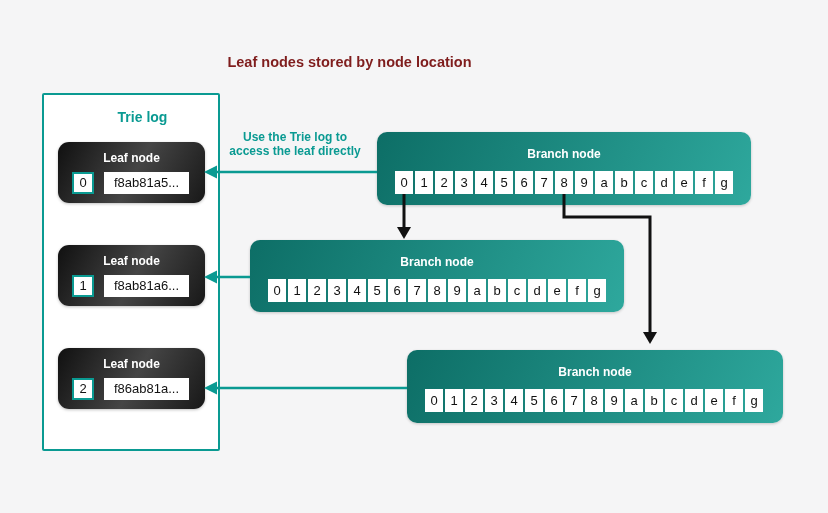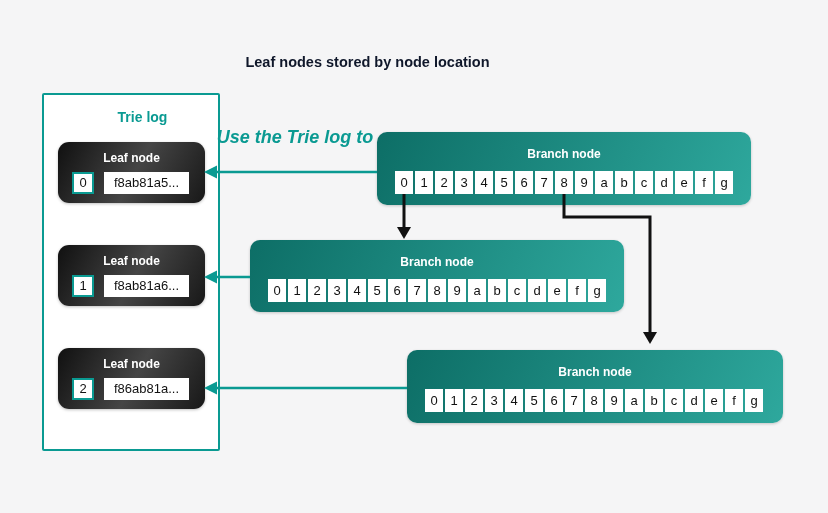--- a/index.html
+++ b/index.html
@@ -19,22 +19,22 @@
     background:var(--bg);
     font-family:"Liberation Sans","DejaVu Sans",sans-serif;
   }
   #canvas{position:relative;width:828px;height:513px;}
 
   .diagram-title{
     position:absolute;top:34px;left:0;width:828px;
     text-align:center;font-size:17px;font-weight:700;color:var(--accent);
   }
   .diagram-subtitle{
-    position:absolute;top:54px;left:18px;width:699px;
-    text-align:center;font-size:14.5px;font-weight:600;color:#0f172a;
+    position:absolute;top:54px;left:0;width:699px;
+    text-align:center;font-size:14.5px;font-weight:600;color:#7f1d1d;
   }
 
   .trie-log{
     position:absolute;left:42px;top:93px;width:178px;height:358px;
     background:#ffffff;border:2px solid var(--accent);border-radius:2px;
   }
   .trie-log-title{
     position:absolute;top:14px;left:0;width:100%;
     text-align:center;font-size:14px;font-weight:700;color:var(--accent);padding-left:23px;
   }
@@ -55,22 +55,22 @@
     font-size:13px;color:var(--black);text-align:center;line-height:18px;
   }
   .leaf-hash{
     position:absolute;left:46px;top:30px;width:85px;height:22px;
     background:var(--cell-bg);
     font-size:13px;color:var(--black);text-align:center;line-height:22px;
   }
 
   .annotation{
     position:absolute;left:215px;top:130px;width:160px;
-    text-align:center;font-size:18px;font-weight:700;
-    color:var(--accent);line-height:14px;font-style:italic;
+    text-align:center;font-size:12px;font-weight:700;
+    color:var(--accent);line-height:14px;
   }
 
   .branch{
     position:absolute;
     background:linear-gradient(115deg,var(--branch-g1) 0%,var(--branch-g2) 100%);
     border-radius:10px;
     box-shadow:0 1px 3px rgba(0,0,0,.2);
   }
   .branch-label{
     position:absolute;top:15px;left:0;width:100%;
@@ -99,20 +99,21 @@
 <div id="canvas">
 
   <div class="diagram-subtitle">Leaf nodes stored by node location</div>
 
   <div class="trie-log">
     <div class="trie-log-title">Trie log</div>
   </div>
 
   <div class="annotation">
     <div>Use the Trie log to</div>
+    <div>access the leaf directly</div>
   </div>
 
   <div id="leaves">
       <div class="leaf" style="top: 142px;">
         <div class="leaf-label">Leaf node</div>
         <div class="leaf-index">0</div>
         <div class="leaf-hash">f8ab81a5...</div>
       </div>
       <div class="leaf" style="top: 245px;">
         <div class="leaf-label">Leaf node</div>

